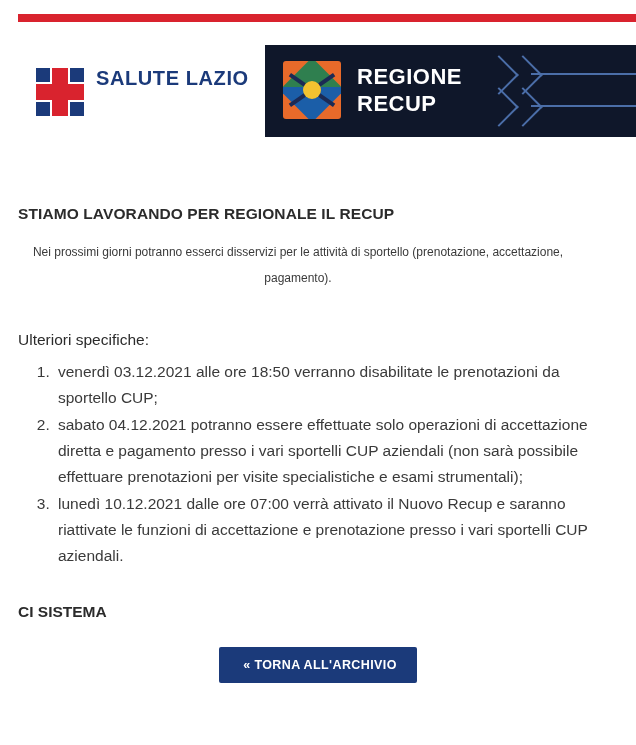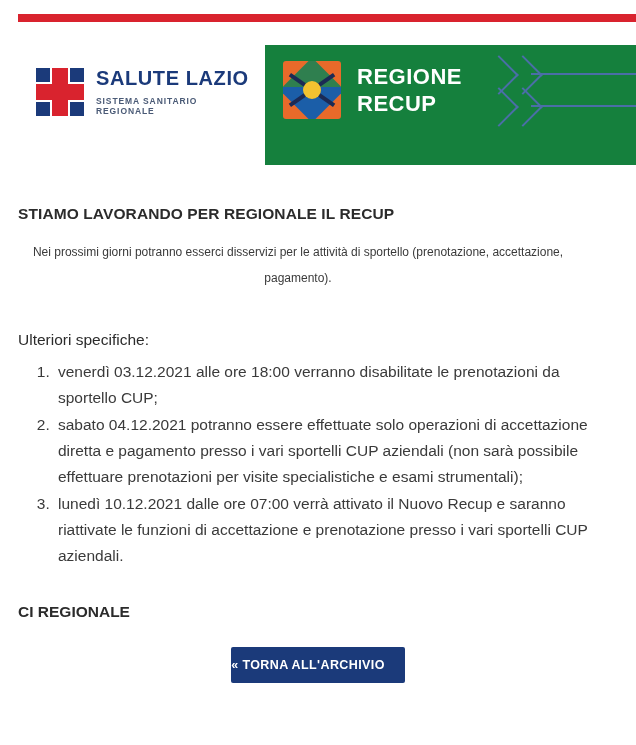--- a/index.html
+++ b/index.html
@@ -104,22 +104,22 @@
     top: 0;
     width: 1px;
     height: 106px;
     background: #ffffff;
   }
   .regione-band {
     position: absolute;
     left: 247px;
     top: 7px;
     width: 371px;
-    height: 120px;
-    background: #15803d;
+    height: 92px;
+    background: #0f172a;
     overflow: hidden;
   }
   .emblem {
     position: absolute;
     left: 18px;
     top: 16px;
     width: 58px;
     height: 58px;
     border-radius: 3px;
     background: #e86a2a;
@@ -244,21 +244,21 @@
     margin-top: 26px;
     text-align: center;
   }
   a.archive-btn {
     display: inline-block;
     background: #1b3a7a;
     color: #ffffff;
     font-size: 12.5px;
     font-weight: bold;
     letter-spacing: 0.4px;
-    padding: 11px 20px 11px 0;
+    padding: 11px 20px 11px 24px;
     text-decoration: none;
     border-radius: 2px;
   }
 </style>
 </head>
 <body>
 
 <div class="page">
 
   <div class="top-bar"></div>
@@ -269,21 +269,20 @@
       <div class="cross">
         <div class="sq tl"></div>
         <div class="sq tr"></div>
         <div class="sq bl"></div>
         <div class="sq br"></div>
         <div class="bar-h"></div>
         <div class="bar-v"></div>
       </div>
       <div class="logo-text">
         <div class="line1">SALUTE LAZIO</div>
-        <div class="line2">SISTEMA SANITARIO REGIONALE</div>
       </div>
     </div>
 
     <div class="logo-divider"></div>
 
     <div class="regione-band">
       <div class="emblem">
         <div class="diamond"></div>
         <div class="x1"></div>
         <div class="x2"></div>
@@ -307,26 +306,26 @@
 
   <div class="content">
 
     <h1 class="title">STIAMO LAVORANDO PER REGIONALE IL RECUP</h1>
 
     <p class="intro">Nei prossimi giorni potranno esserci disservizi per le attività di sportello (prenotazione, accettazione, pagamento).</p>
 
     <h2 class="subtitle">Ulteriori specifiche:</h2>
 
     <ol class="specs">
-      <li>venerdì 03.12.2021 alle ore 18:00 verranno disabilitate le prenotazioni da sportello CUP;</li>
+      <li>venerdì 03.12.2021 alle ore 18:50 verranno disabilitate le prenotazioni da sportello CUP;</li>
       <li>sabato 04.12.2021 potranno essere effettuate solo operazioni di accettazione diretta e pagamento presso i vari sportelli CUP aziendali (non sarà possibile effettuare prenotazioni per visite specialistiche e esami strumentali);</li>
       <li>lunedì 10.12.2021 dalle ore 07:00 verrà attivato il Nuovo Recup e saranno riattivate le funzioni di accettazione e prenotazione presso i vari sportelli CUP aziendali.</li>
     </ol>
 
-    <h3 class="apology">CI REGIONALE</h3>
+    <h3 class="apology">CI SISTEMA</h3>
 
     <div class="btn-row">
       <a class="archive-btn" href="#">« TORNA ALL'ARCHIVIO</a>
     </div>
 
   </div>
 
 </div>
 
 </body></html>

